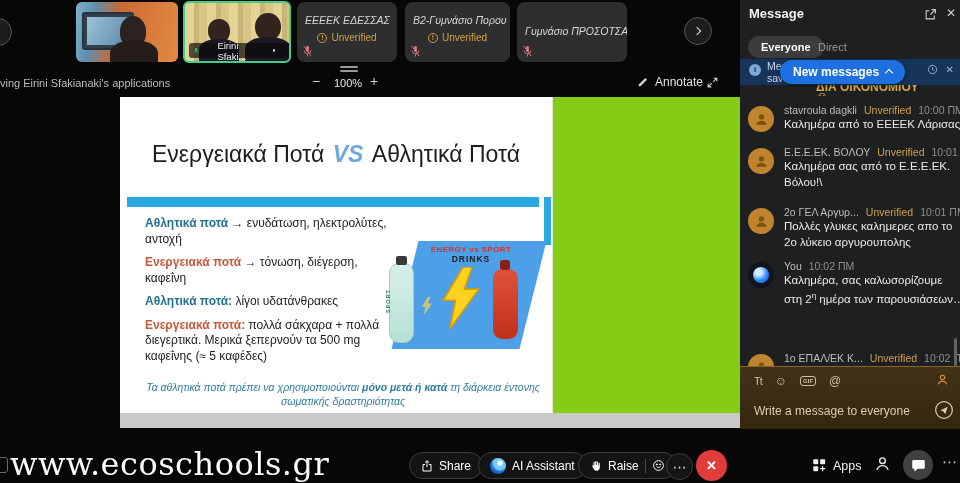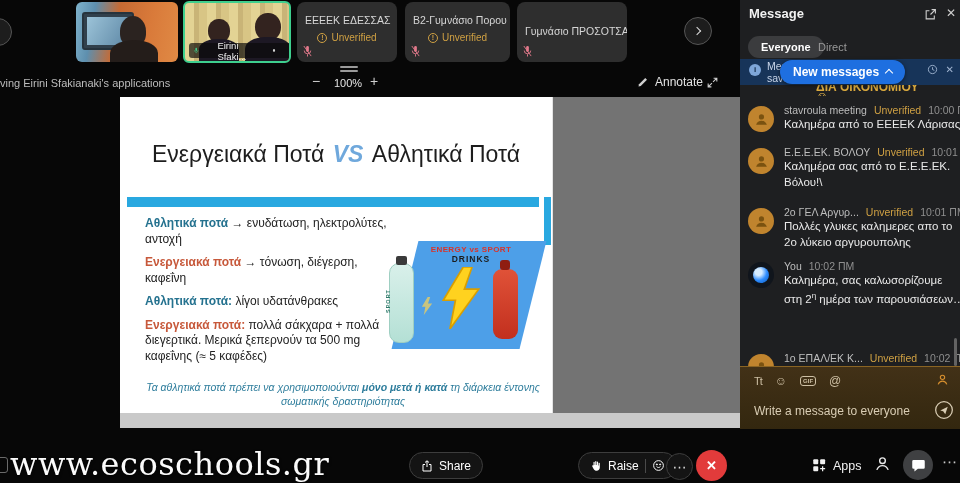--- a/index.html
+++ b/index.html
@@ -21,37 +21,37 @@
   .t1 .shoulders{position:absolute;left:34px;top:38px;width:48px;height:26px;background:#241d1a;border-radius:50% 50% 0 0;}
   .t2{left:183px;top:1px;width:108px;height:62px;background:repeating-linear-gradient(90deg,#e3d394 0 9px,#c9b477 9px 14px,#d8c585 14px 22px);border:2px solid #3ecf8e;}
   .pers{position:absolute;}
   .pers .h{width:22px;height:24px;background:#33231f;border-radius:48%;margin:0 auto;}
   .pers .b{width:40px;height:22px;background:#1d1824;border-radius:45% 45% 0 0;margin-top:-4px;}
   .nametag{position:absolute;left:4px;bottom:3px;height:15px;background:rgba(10,10,10,.68);border-radius:3px;display:flex;align-items:center;gap:18px;padding:0 4px;color:#f0f0f0;font-size:9.5px;}
   .dotsep{width:3px;height:3px;border-radius:50%;background:#ddd;}
   .warncirc{width:9px;height:9px;border-radius:50%;background:#d69a36;color:#2b2009;font-size:7px;font-weight:bold;display:flex;align-items:center;justify-content:center;line-height:1;}
   .plusbox{width:10px;height:10px;border:1px solid #cfcfcf;border-radius:2px;color:#eee;font-size:8px;line-height:8px;text-align:center;}
   .tile{position:absolute;top:2px;height:60px;background:#2e2e2e;border-radius:8px;color:#d6d6d6;}
-  .tile .tname{position:absolute;left:0;right:0;text-align:center;font-size:10.5px;white-space:nowrap;overflow:hidden;padding:0 8px;}
+  .tile .tname{position:absolute;left:0;right:0;text-align:center;font-size:10.5px;white-space:nowrap;overflow:hidden;padding:0 8px;font-style:italic;}
   .tile .badge{position:absolute;left:0;right:0;display:flex;justify-content:center;align-items:center;gap:4px;color:#cfa043;font-size:10px;}
   .badge .warnring{width:10px;height:10px;border:1px solid #cfa043;border-radius:50%;font-size:7px;font-weight:bold;display:flex;align-items:center;justify-content:center;color:#cfa043;}
   .micmute{position:absolute;left:5px;bottom:4px;}
   .draghandle{position:absolute;left:340px;top:64px;width:18px;}
   .draghandle i{display:block;height:2px;background:#9a9a9a;margin:2px 0;border-radius:1px;}
 
   
   .viewing{position:absolute;left:0px;top:77px;font-size:11px;color:#bdbdbd;}
   .zbtn{position:absolute;top:73px;color:#d0d0d0;font-size:14px;width:16px;text-align:center;}
   .zval{position:absolute;left:328px;top:77px;width:40px;text-align:center;color:#e3e3e3;font-size:11px;}
   .annotate{position:absolute;left:637px;top:75px;display:flex;align-items:center;gap:6px;color:#e3e3e3;font-size:12px;}
   .expandbtn{position:absolute;left:706px;top:76px;}
 
   
   .share{position:absolute;left:120px;top:97px;width:620px;height:331px;}
-  .canvas{position:absolute;inset:0 0 15px 0;background:#737373;}
+  .canvas{position:absolute;inset:0 0 15px 0;background:#84cc16;}
   .graystrip{position:absolute;left:0;right:0;bottom:0;height:15px;background:#c9c9c9;}
   .slide{position:absolute;left:0;top:0;width:433px;height:316px;background:#fff;border-right:1px solid #e4e4e4;}
   .stitle{position:absolute;left:0;right:0;top:44px;text-align:center;font-size:23px;color:#1d1d1d;font-weight:400;}
   .stitle .vs{color:#6fa8dc;font-style:italic;font-weight:bold;padding:0 2px;}
   .barh{position:absolute;left:7px;top:100px;width:412px;height:10px;background:#29a8e0;}
   .barv{position:absolute;left:424px;top:100px;width:7px;height:48px;background:#29a8e0;}
   .bullets{position:absolute;left:25px;top:119px;width:248px;font-size:12px;line-height:15.5px;color:#222;}
   .bullets p{margin:0 0 8px;}
   .lead-teal{color:#25728f;font-weight:bold;}
   .lead-orange{color:#c7593b;font-weight:bold;}
@@ -262,20 +262,24 @@
   <div class="watermark">www.ecoschools.gr</div>
   <div class="cornerchip"></div>
 
   <div class="bottombar">
     <button class="pill" style="left:409px;">
       <svg width="12" height="12" viewBox="0 0 24 24" fill="none" stroke="#fff" stroke-width="2">
           <path d="M8 9H4v13h16V9h-4M12 14V2M8 5l4-3.5L16 5"></path>
         </svg>
       <span>Share</span>
     </button>
+    <button class="pill" style="left:478px;">
+      <span class="aiicon"></span>
+      <span>AI Assistant</span>
+    </button>
     <button class="pill" style="left:578px;">
       <svg width="12" height="12" viewBox="0 0 24 24">
           <path fill="#fff" d="M7 11V4.5a1.2 1.2 0 0 1 2.4 0V10h1V3a1.2 1.2 0 0 1 2.4 0v7h1V4a1.2 1.2 0 0 1 2.4 0v7h1V6.5a1.2 1.2 0 0 1 2.4 0V15c0 3.9-2.6 6.5-6.3 6.5-2.8 0-4.6-1.2-6-3.5L4.6 13c-.5-.9-.2-1.9.6-2.3.7-.4 1.5-.2 2 .5l.8 1z"></path>
         </svg>
       <span>Raise</span>
       <span class="rdiv"></span>
       <svg width="13" height="13" viewBox="0 0 24 24" fill="none" stroke="#fff" stroke-width="1.8">
           <circle cx="12" cy="12" r="9"></circle>
           <path d="M8.5 14a4.5 4.5 0 0 0 7 0"></path>
           <circle cx="9" cy="10" r="1" fill="#fff"></circle>
@@ -347,21 +351,21 @@
     </div>
 
     <div class="msg m1">
       <div class="av">
           <svg width="15" height="15" viewBox="0 0 24 24" fill="#7a5210">
             <path d="M12 12a4.2 4.2 0 1 0 0-8.4 4.2 4.2 0 0 0 0 8.4Zm0 2c-4 0-7.4 2.3-8.6 6.4h17.2C19.4 16.3 16 14 12 14Z"></path>
           </svg>
         </div>
       <div class="mc">
         <div class="mh">
-            <span class="mname">stavroula meeting</span>
+            <span class="mname">stavroula dagkli</span>
             <span class="mbadge">Unverified</span>
             <span class="mtime">10:00 ΠΜ</span>
           </div>
         <div class="mline">Καλημέρα από το ΕΕΕΕΚ Λάρισας!</div>
       </div>
     </div>
 
     <div class="msg m2">
       <div class="av">
           <svg width="15" height="15" viewBox="0 0 24 24" fill="#7a5210">

